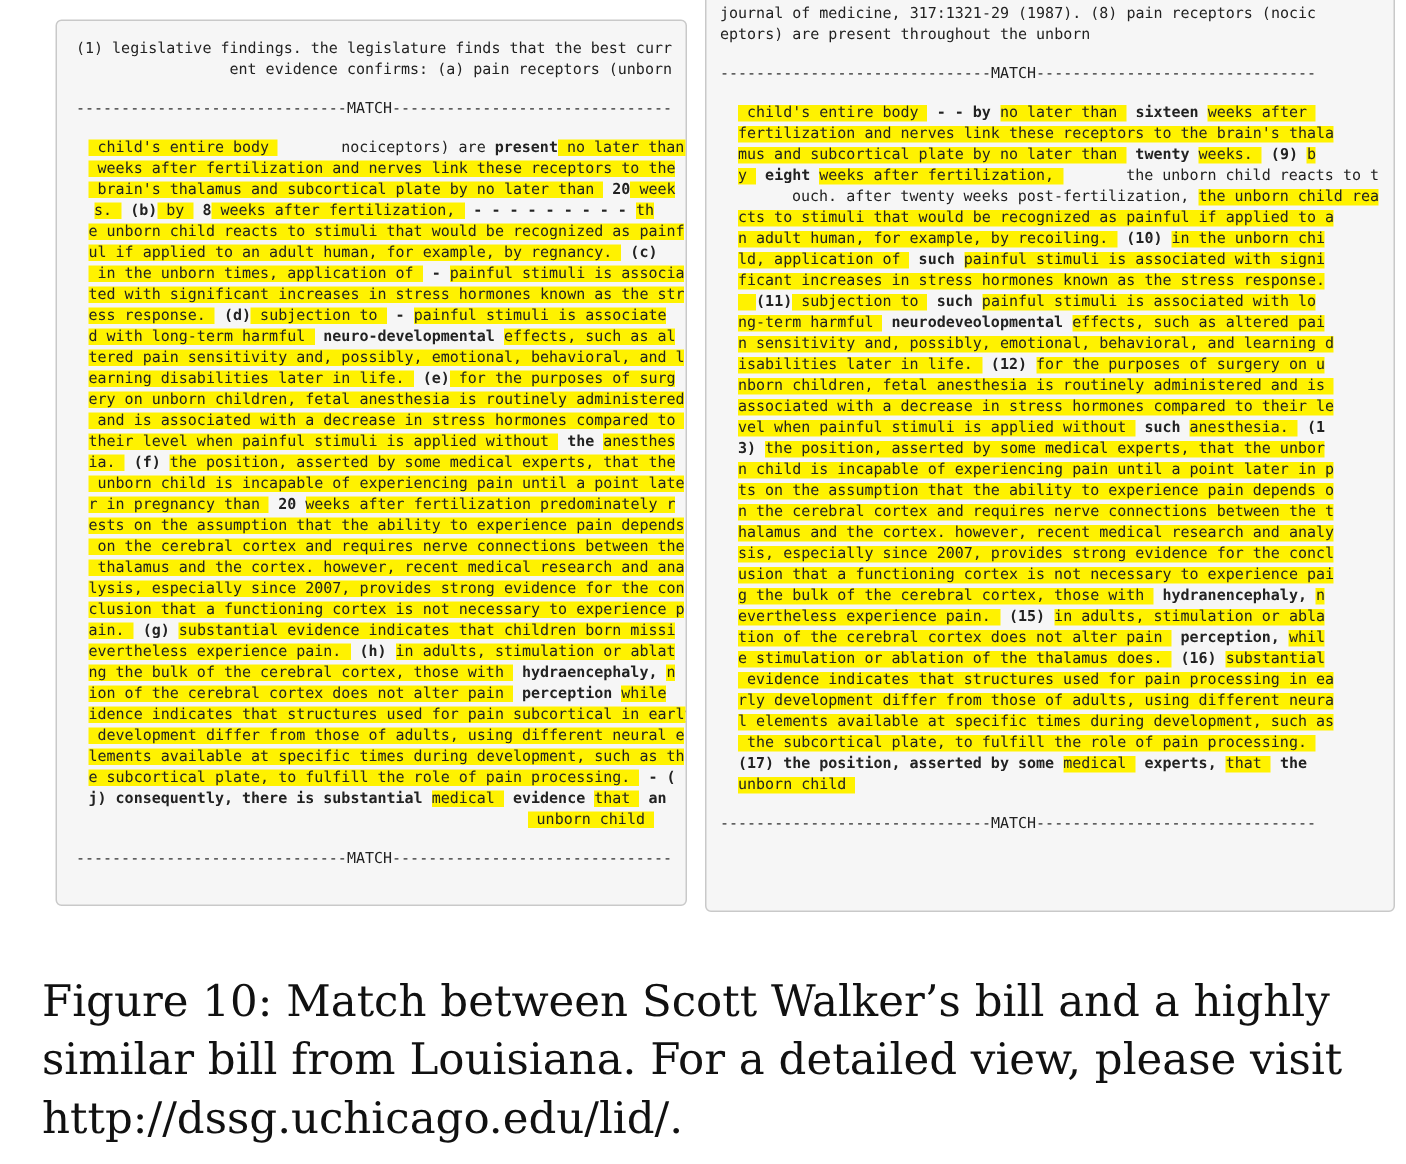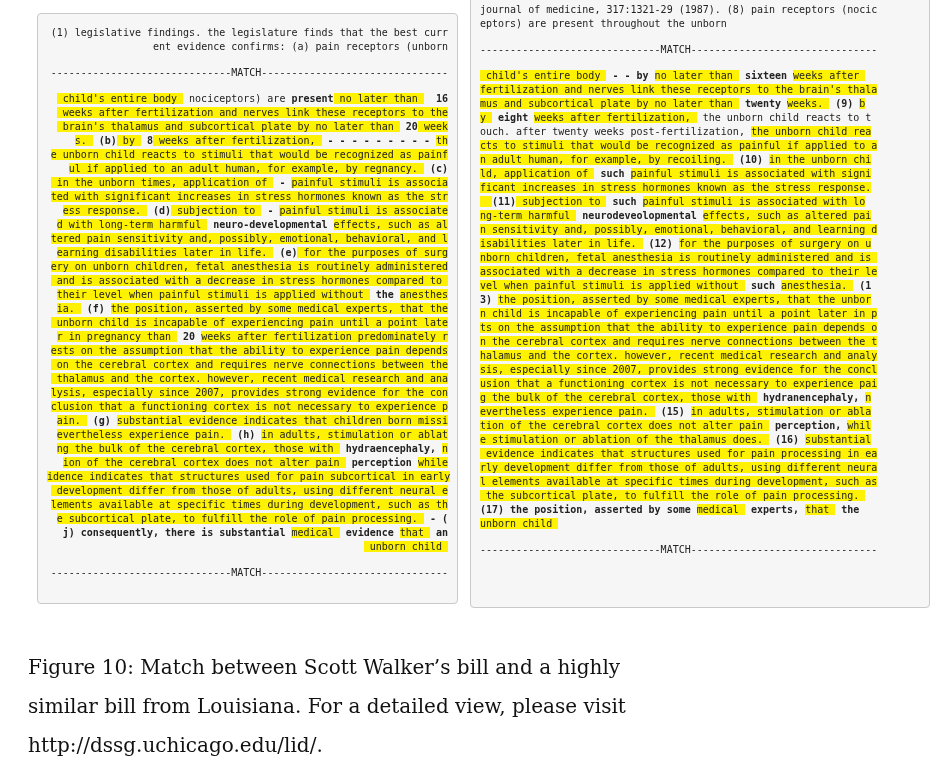--- a/index.html
+++ b/index.html
@@ -15,28 +15,28 @@
     border-radius:4px;
     padding:12px 9px;
     font-family:"DejaVu Sans Mono","Liberation Mono",monospace;
     font-size:10px;line-height:14px;color:var(--panel-text);
     overflow:hidden;
   }
   .panel-left{left:37px;top:13px;width:421px;height:591px;text-align:right;}
   .panel-right{left:470px;top:-10px;width:460px;height:618px;}
   .tline{white-space:pre;height:14px;}
   .hl{background:var(--hl);}
-  .pl{background:transparent;}
+  .pl{background:transparent;padding-left:36px;}
   .bd{background:transparent;font-weight:bold;}
   .sep{white-space:pre;margin:12px 0 12px 0;letter-spacing:0;}
-  .pbody{margin:0;}
+  .pbody{margin:12px;}
   .caption{
     position:absolute;left:28px;top:648px;width:900px;
     font-family:"DejaVu Serif","Liberation Serif",serif;
-    font-size:20px;line-height:39px;color:var(--caption-text);
+    font-size:29px;line-height:39px;color:var(--caption-text);
   }
   .caption div{white-space:nowrap;}
 </style>
 </head>
 <body>
 
 <div class="stage">
 
   <section class="panel panel-left">
     <div>

